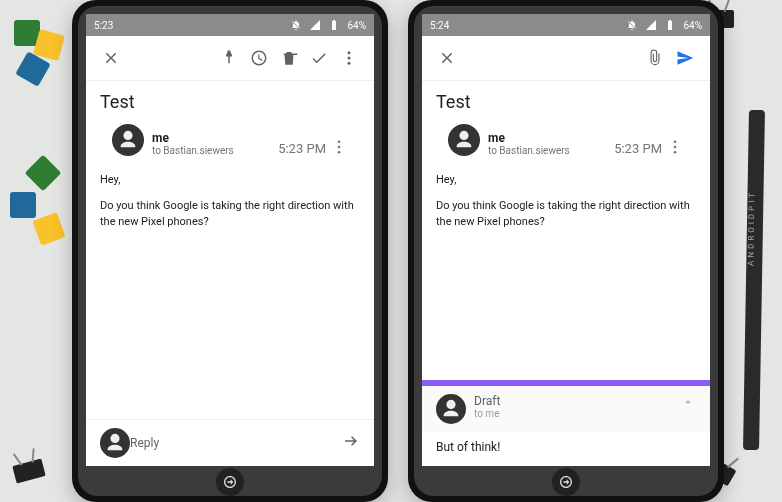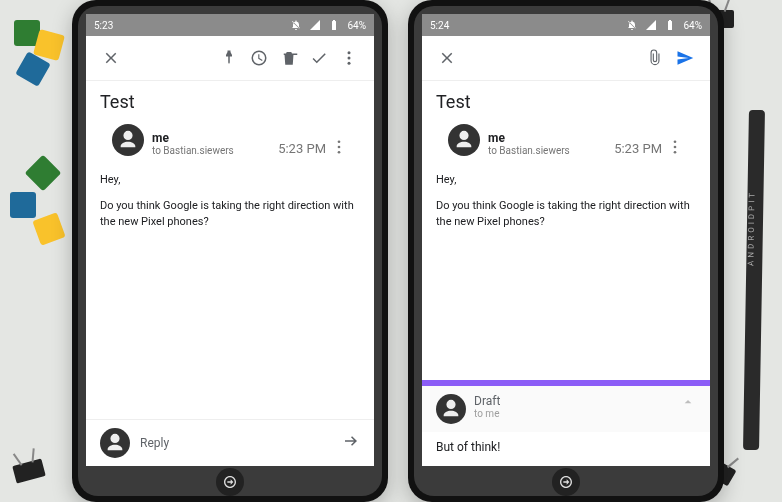--- a/index.html
+++ b/index.html
@@ -38,21 +38,21 @@
   .sender{font-size:12px;font-weight:700;color:#202124}
   .recipient{font-size:10px;color:#757575}
   .time{font-size:13px;color:#757575;margin-top:10px;margin-right:4px}
   .more{width:18px;height:18px;cursor:pointer}
   .more svg{width:18px;height:18px;fill:#757575}
   .body{padding:8px 14px;color:#202124;font-size:11px;line-height:1.45;flex:1}
   .body p{margin:0 0 10px}
   
   .replybar{display:flex;align-items:center;padding:8px 14px;border-top:1px solid #eee}
   .replybar .avatar{width:30px;height:30px}
-  .replybar .label{font-size:12px;color:#5f6368;margin-left:10px;flex:1}
+  .replybar .label{font-size:12px;color:#5f6368;flex:1}
   .replybar .fwd svg{width:18px;height:18px;fill:#5f6368}
   
   .drafthead{display:flex;align-items:flex-start;padding:8px 14px;border-top:6px solid #8b5cf6;background:#fafafa}
   .drafthead .avatar{width:30px;height:30px}
   .drafthead .col{margin-left:8px;flex:1}
   .drafthead .title{font-size:12px;color:#5f6368}
   .drafthead .to{font-size:10px;color:#9e9e9e}
   .drafthead .chev svg{width:16px;height:16px;fill:#bdbdbd}
   .draftbody{padding:8px 14px 12px;font-size:12px;color:#202124}
 </style>

